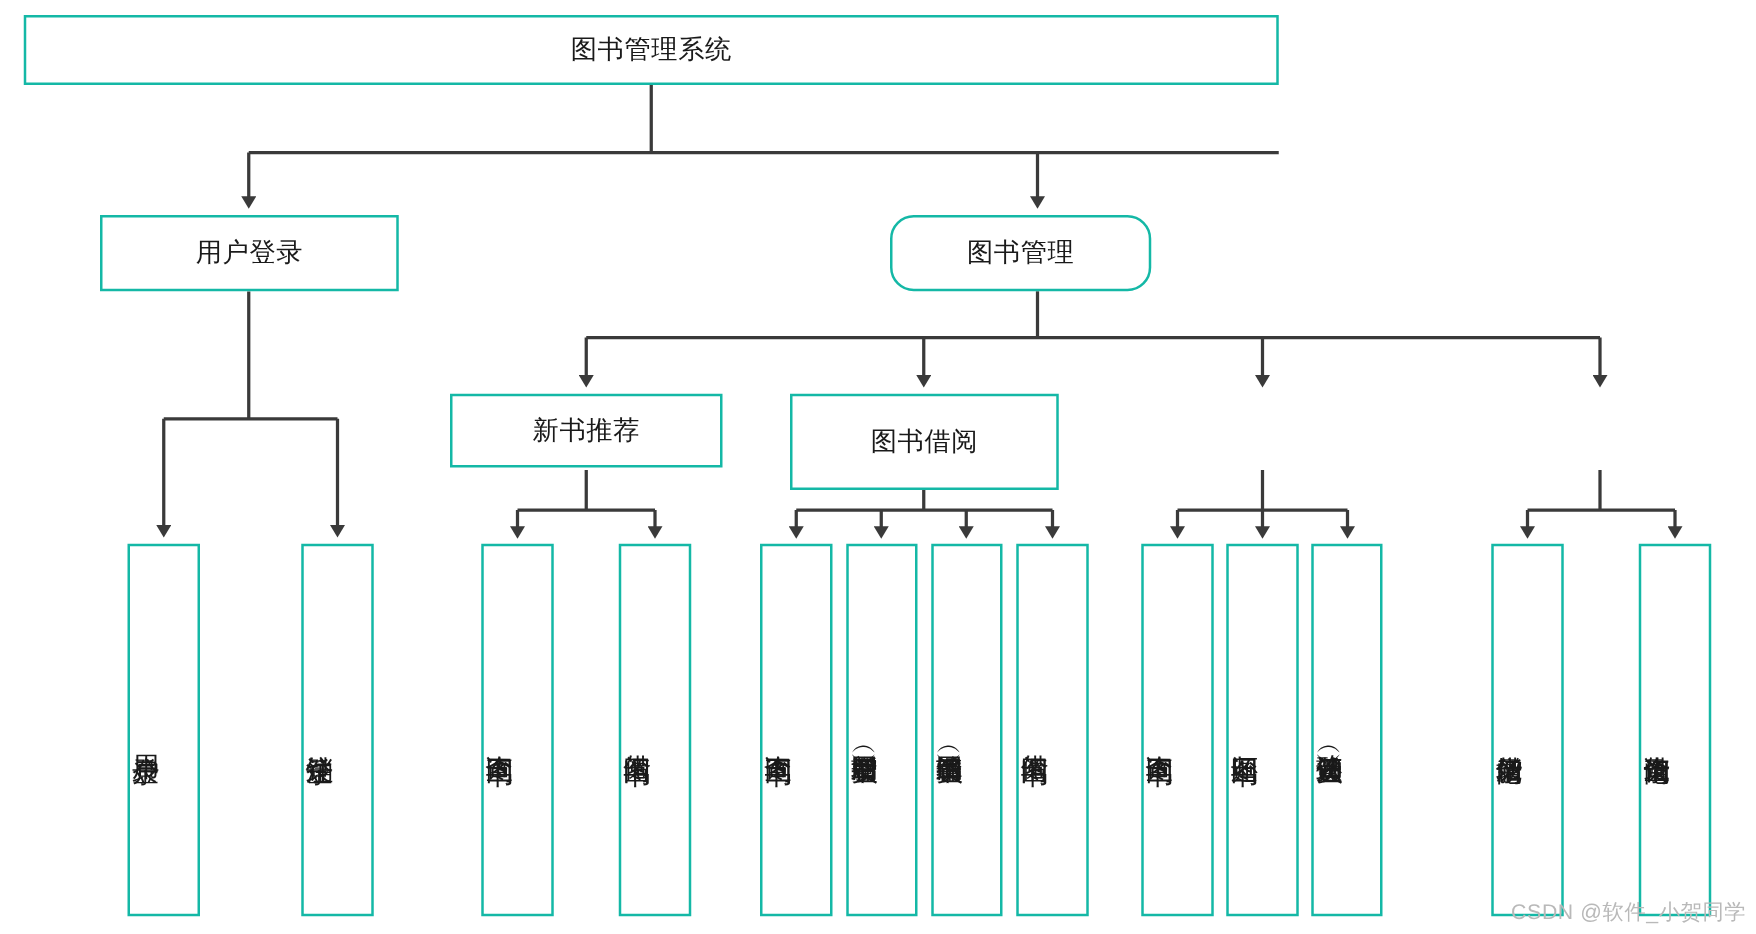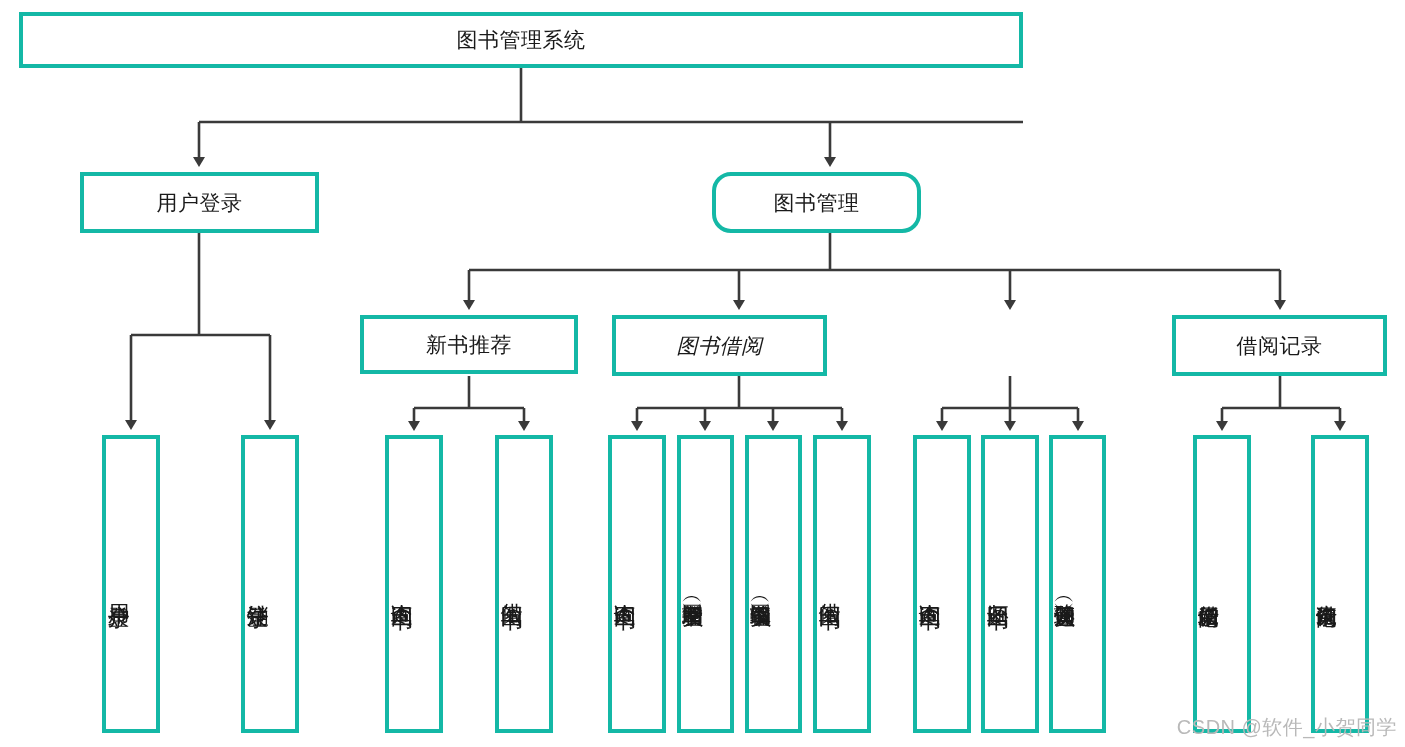--- a/index.html
+++ b/index.html
@@ -20,21 +20,21 @@
   #edges {
     position: absolute;
     left: 0;
     top: 0;
     width: 1405px;
     height: 747px;
   }
   .node {
     position: absolute;
     box-sizing: border-box;
-    border: 4px solid #14b8a6;
+    border: 2px solid #14b8a6;
     background: #ffffff;
     display: flex;
     align-items: center;
     justify-content: center;
     color: #1a1a1a;
   }
   .node.horiz .label {
     writing-mode: horizontal-tb;
     font-size: 21px;
     letter-spacing: 0.5px;
@@ -55,21 +55,21 @@
     white-space: nowrap;
   }
   .node.vert.tight .label {
     letter-spacing: 0.5px;
     font-size: 21px;
   }
   #watermark {
     position: absolute;
     right: 8px;
     bottom: 6px;
-    font-size: 20px;
+    font-size: 17px;
     color: #b9b9b9;
     letter-spacing: 0.5px;
     white-space: nowrap;
     pointer-events: none;
   }
 </style>
 </head>
 <body>
 
 <div id="stage">
@@ -132,25 +132,22 @@
   <div class="node horiz" style="left:80px; top:172px; width:239px; height:61px;">
     <span class="label">用户登录</span>
   </div>
   <div class="node horiz" style="left:712px; top:172px; width:209px; height:61px;border-radius:19px;">
     <span class="label">图书管理</span>
   </div>
 
   <div class="node horiz" style="left:360px; top:315px; width:218px; height:59px;">
     <span class="label">新书推荐</span>
   </div>
-  <div class="node horiz" style="left:612px; top:315px; width:215px; height:61px;font-style:italic;">
+  <div class="node horiz" style="left:632px; top:315px; width:215px; height:77px;">
     <span class="label">图书借阅</span>
-  </div>
-  <div class="node horiz" style="left:1172px; top:315px; width:215px; height:61px;">
-    <span class="label">借阅记录</span>
   </div>
 
   <div class="node vert" style="left:102px; top:435px; width:58px; height:298px;">
     <span class="label">用户登录</span>
   </div>
   <div class="node vert" style="left:241px; top:435px; width:58px; height:298px;">
     <span class="label">注销登录</span>
   </div>
 
   <div class="node vert" style="left:385px; top:435px; width:58px; height:298px;">

